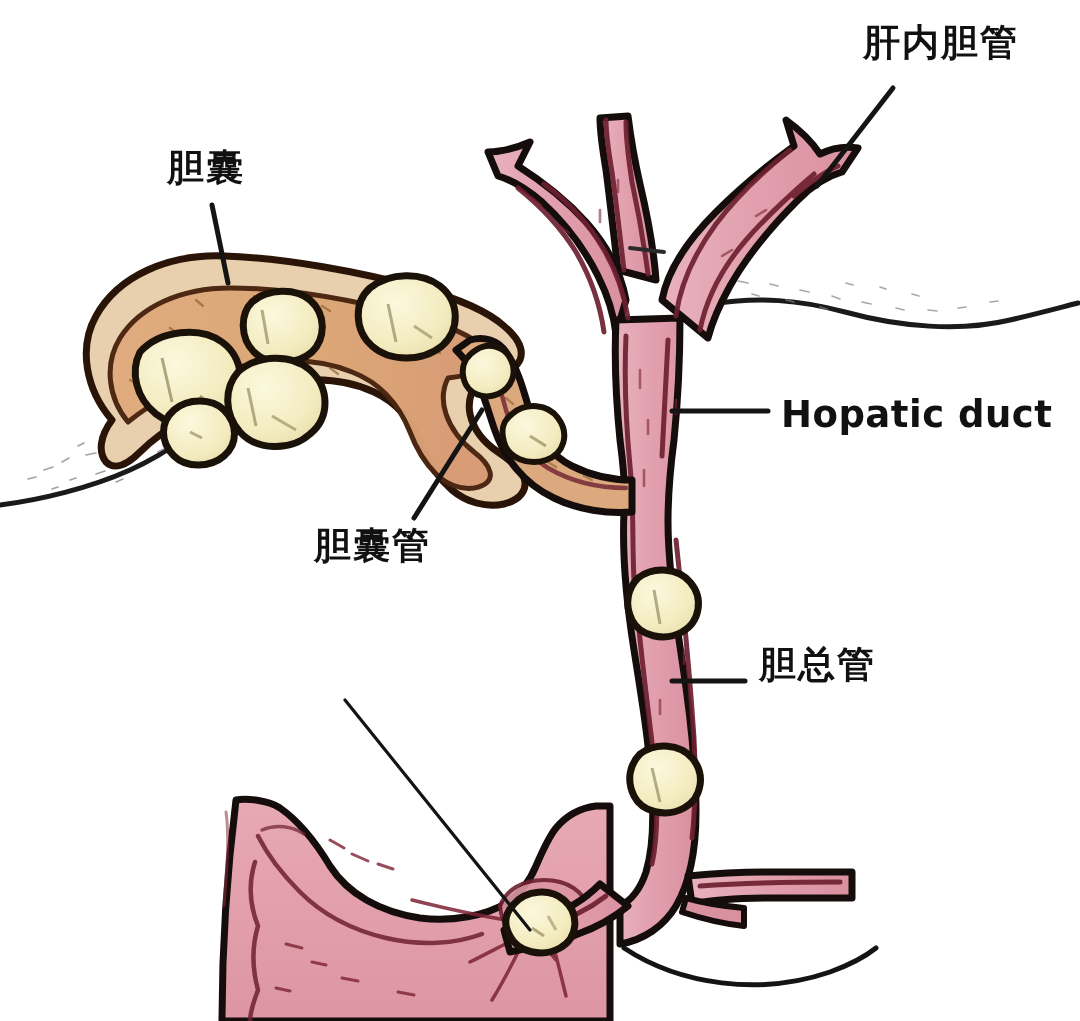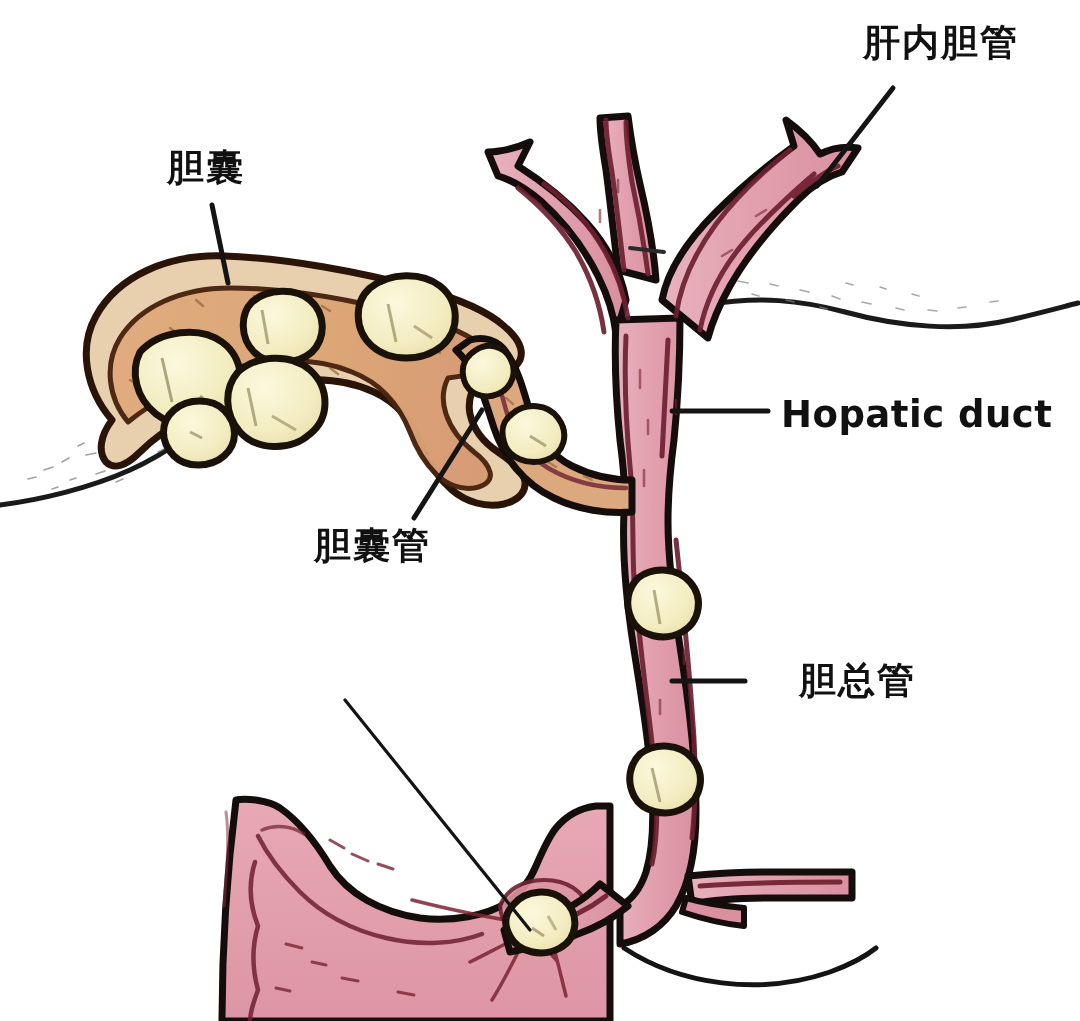--- a/index.html
+++ b/index.html
@@ -43,21 +43,21 @@
     font-family: "DejaVu Sans", "Liberation Sans", sans-serif;
     font-size: 37px;
     line-height: 1;
     letter-spacing: 0.5px;
   }
   #lbl-intrahepatic { left: 863px; top: 24px; }
   #lbl-gallbladder  { left: 167px; top: 149px; }
   #lbl-cystic       { left: 314px; top: 527px; }
   #lbl-papilla      { left: 205px; top: 640px; }
   #lbl-hepatic      { left: 781px; top: 396px; }
-  #lbl-cbd          { left: 759px; top: 662px; margin-left: 40px; }
+  #lbl-cbd          { left: 759px; top: 646px; }
 </style>
 </head>
 <body>
 
 <div id="stage">
 
   <svg id="art" viewBox="0 0 1080 1021">
     <defs>
       <linearGradient id="gbGrad" x1="0" y1="0" x2="1" y2="0">
         <stop offset="0%" stop-color="#e0ab7e"></stop>

